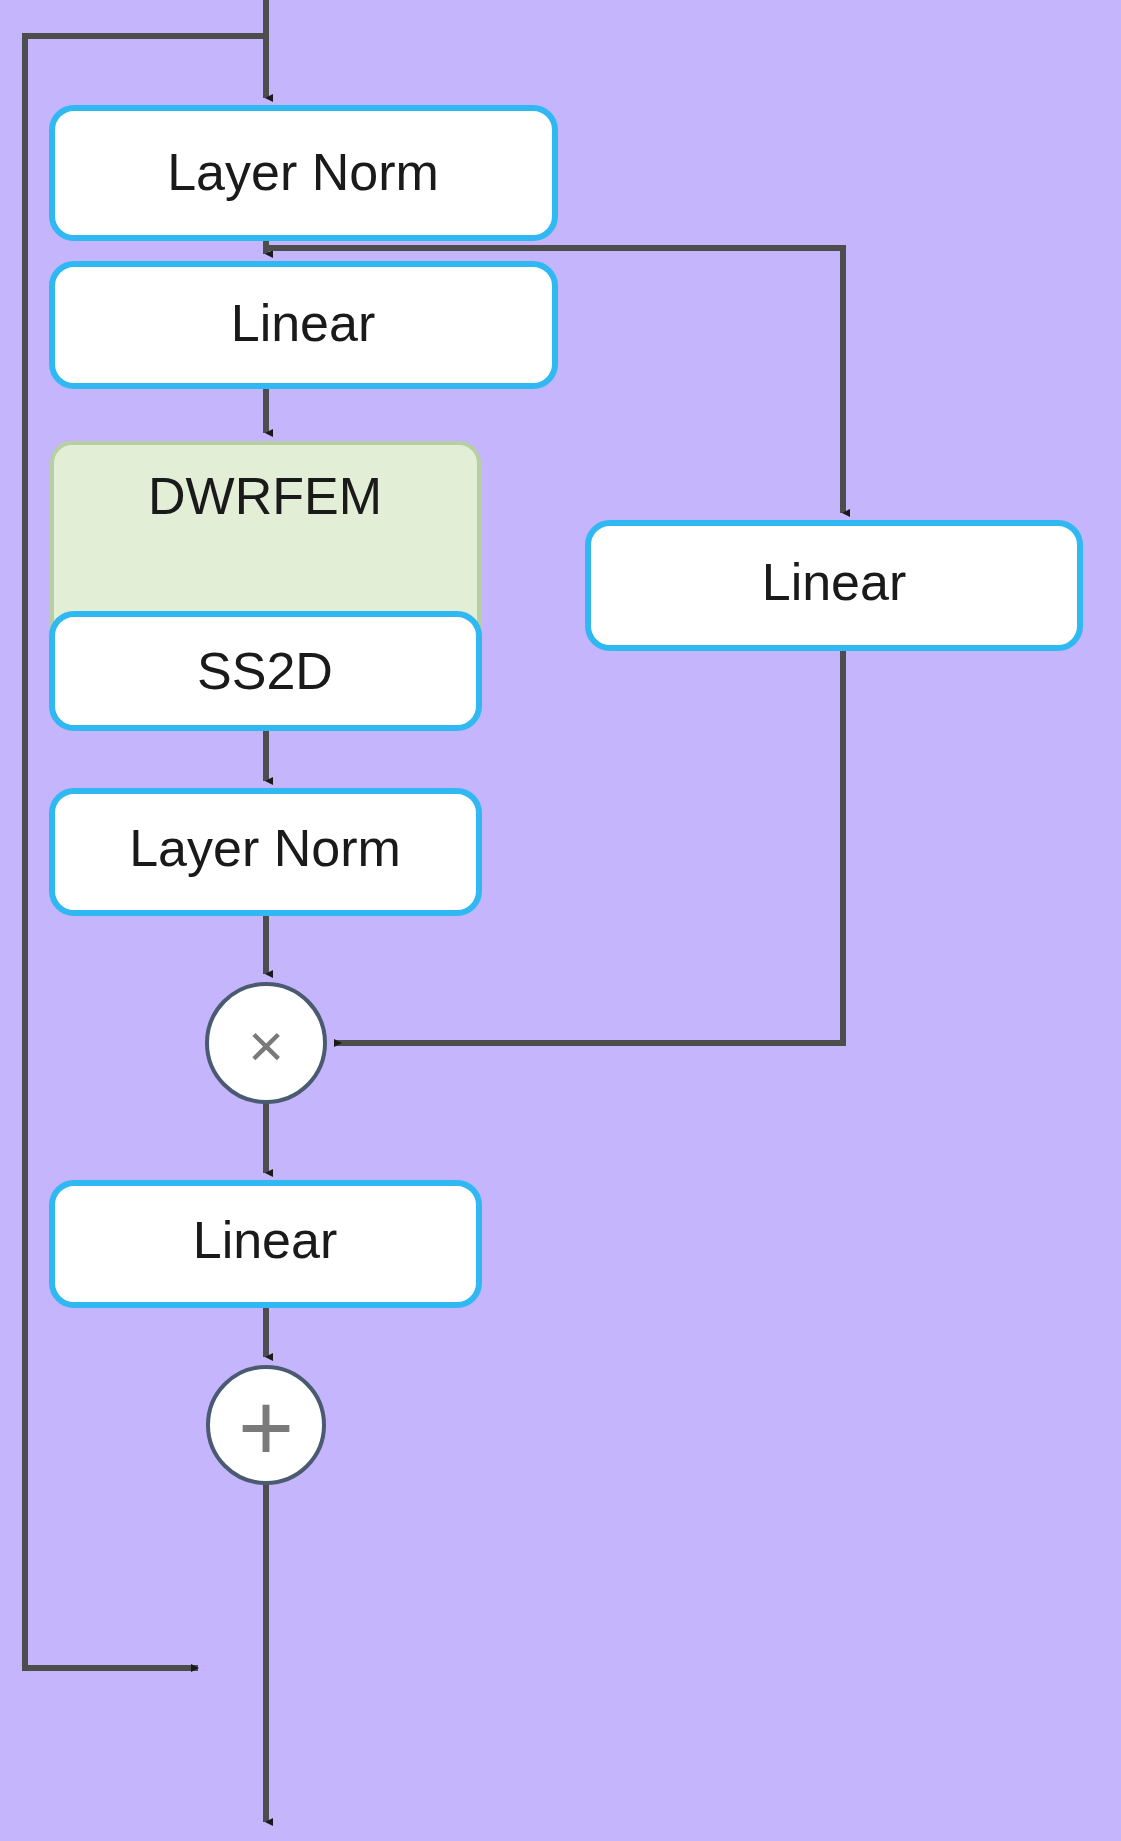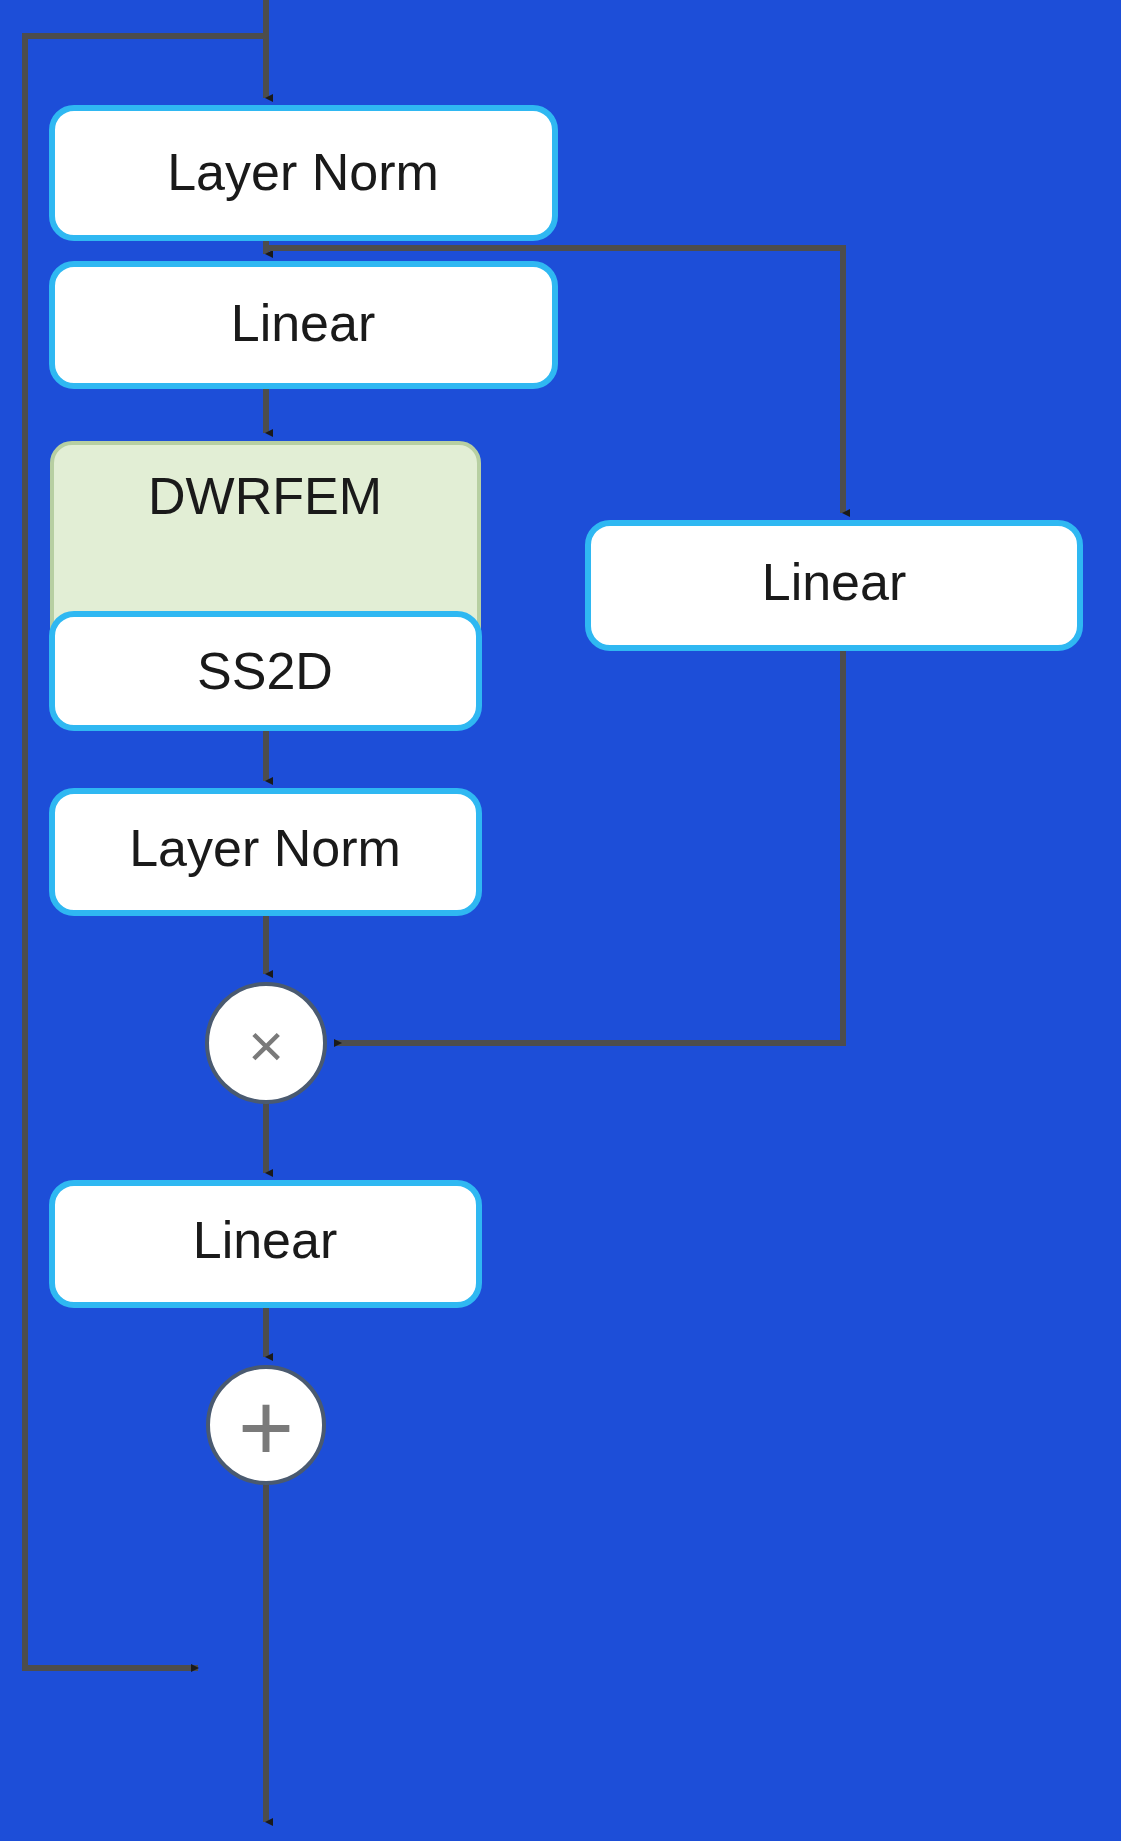--- a/index.html
+++ b/index.html
@@ -10,21 +10,21 @@
   body {
     width: 1121px;
     height: 1841px;
     font-family: "Liberation Sans", sans-serif;
     overflow: hidden;
   }
   #diagram-root {
     position: relative;
     width: 1121px;
     height: 1841px;
-    background: #1d4ed8;
+    background: #c4b5fd;
   }
   svg.canvas {
     position: absolute;
     top: 0;
     left: 0;
     width: 1121px;
     height: 1841px;
     display: block;
   }
   .node-label {

